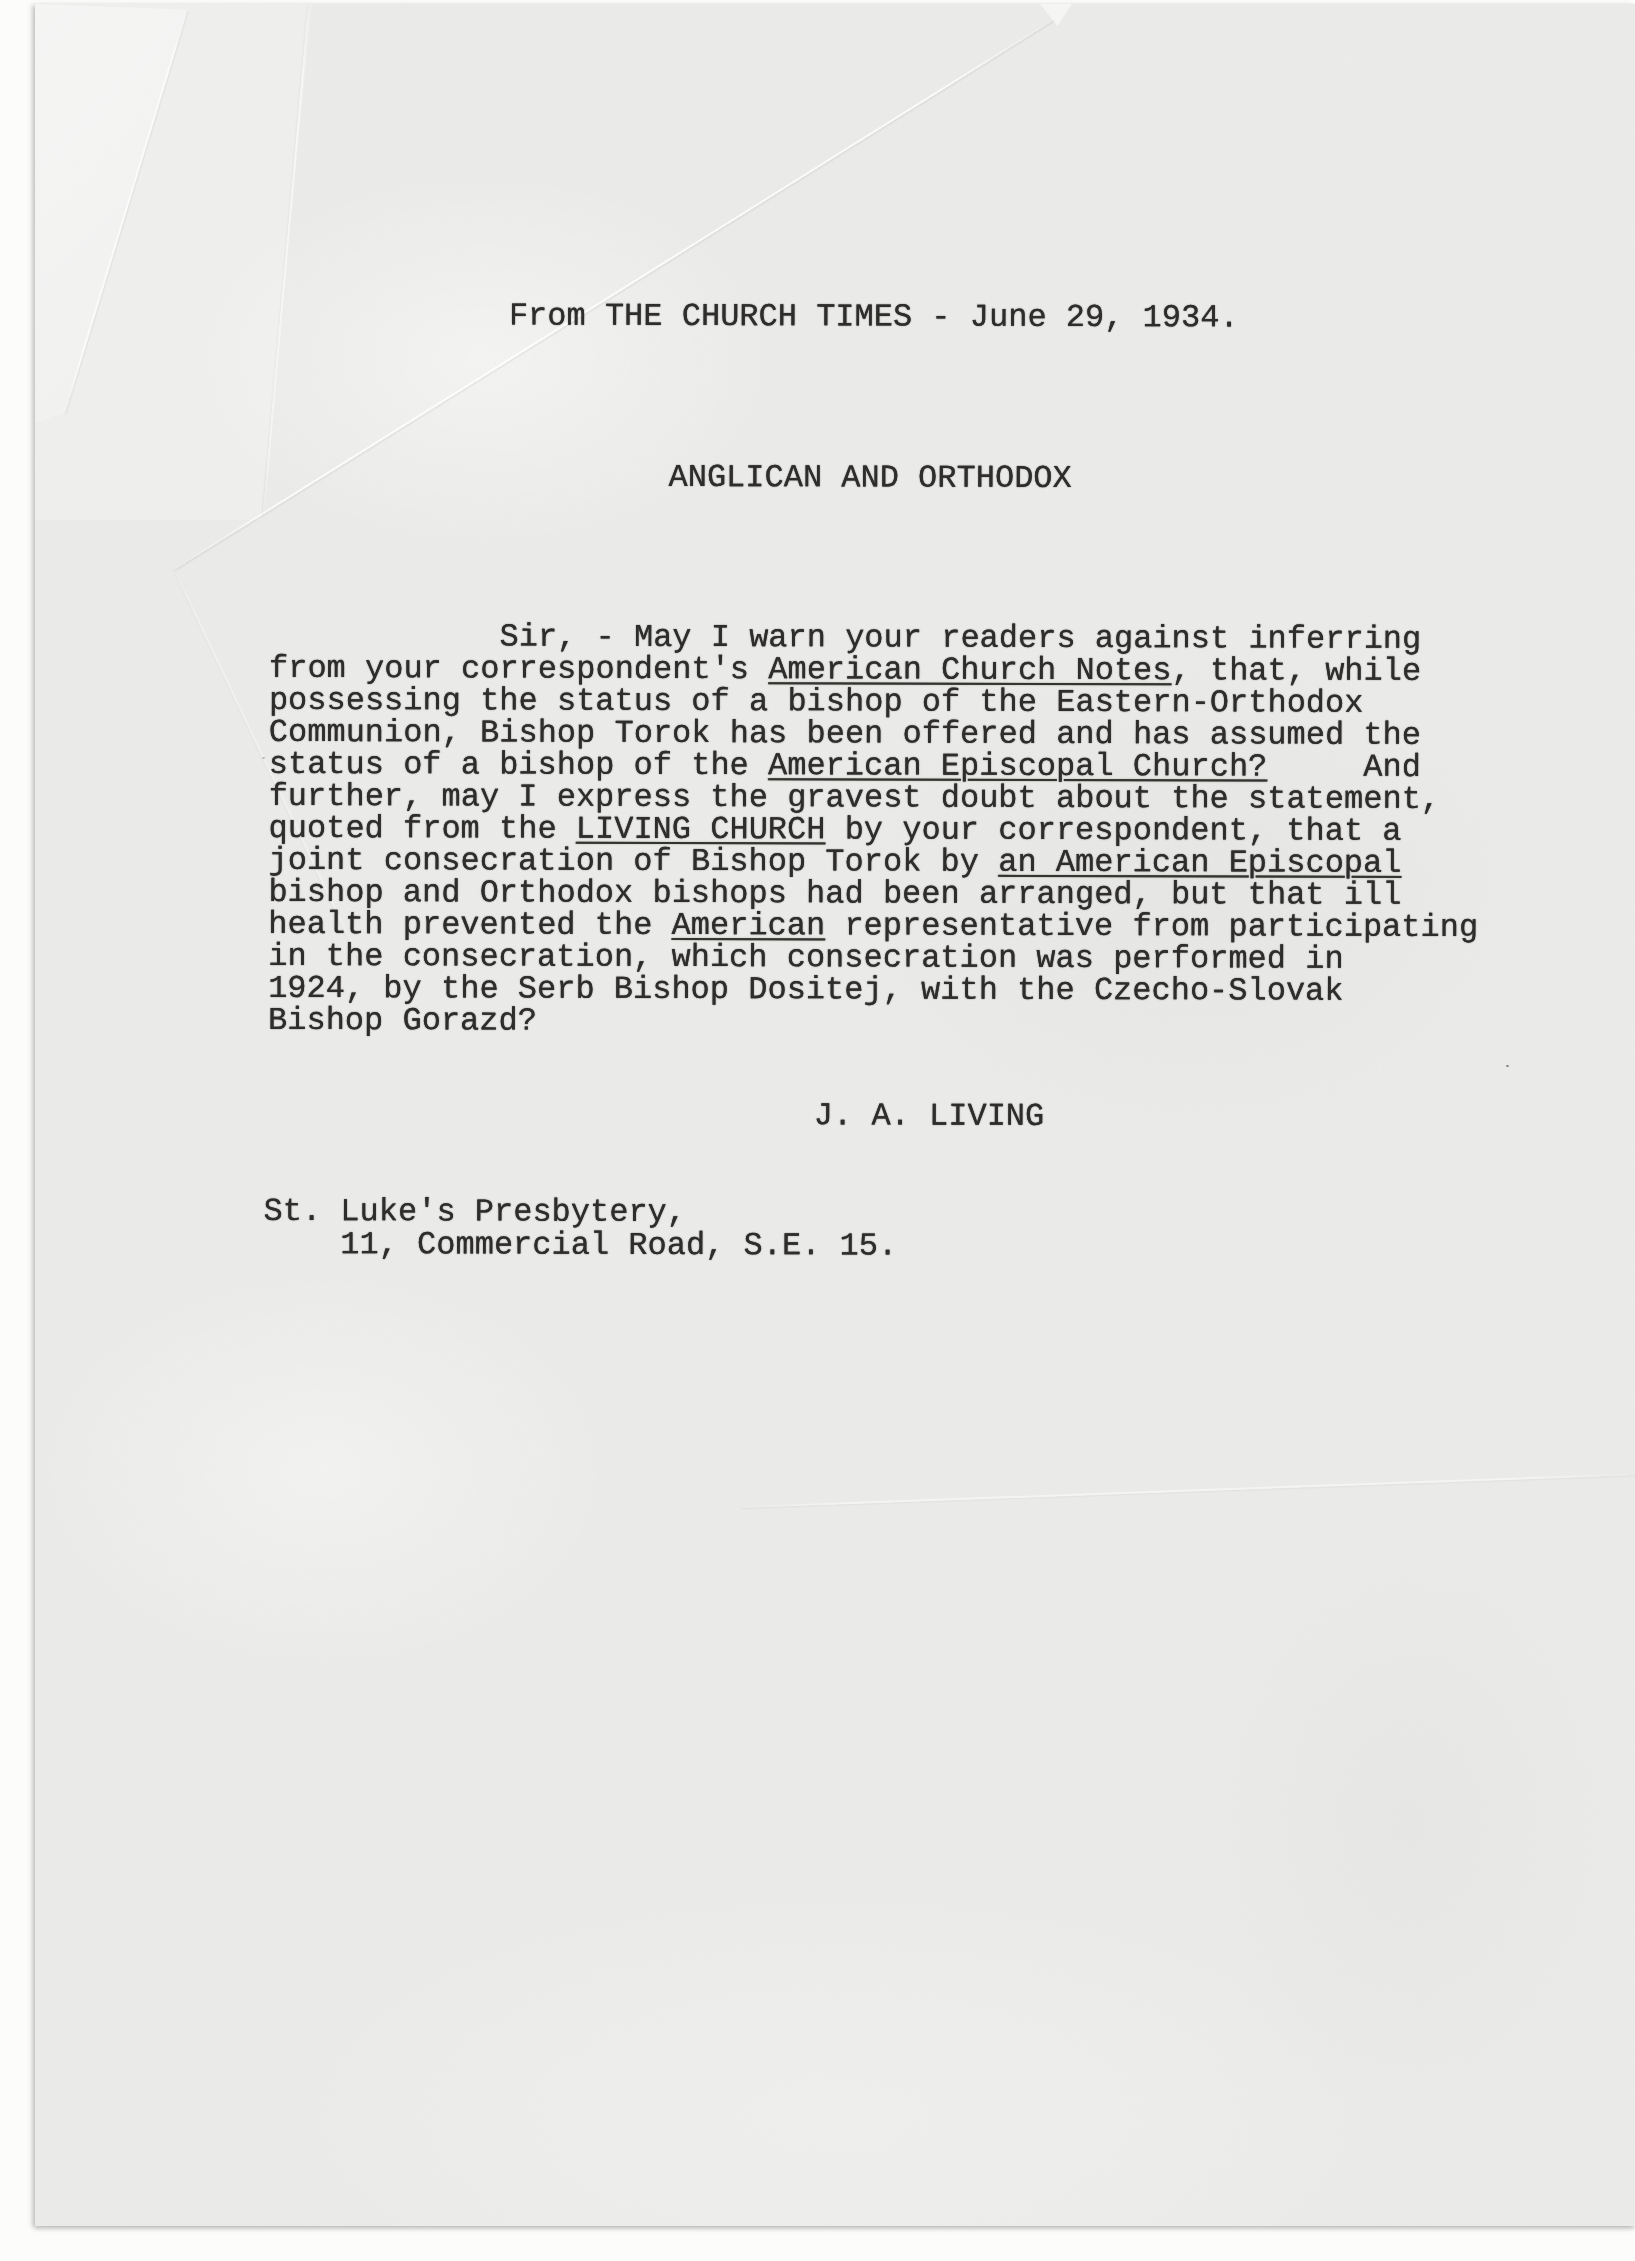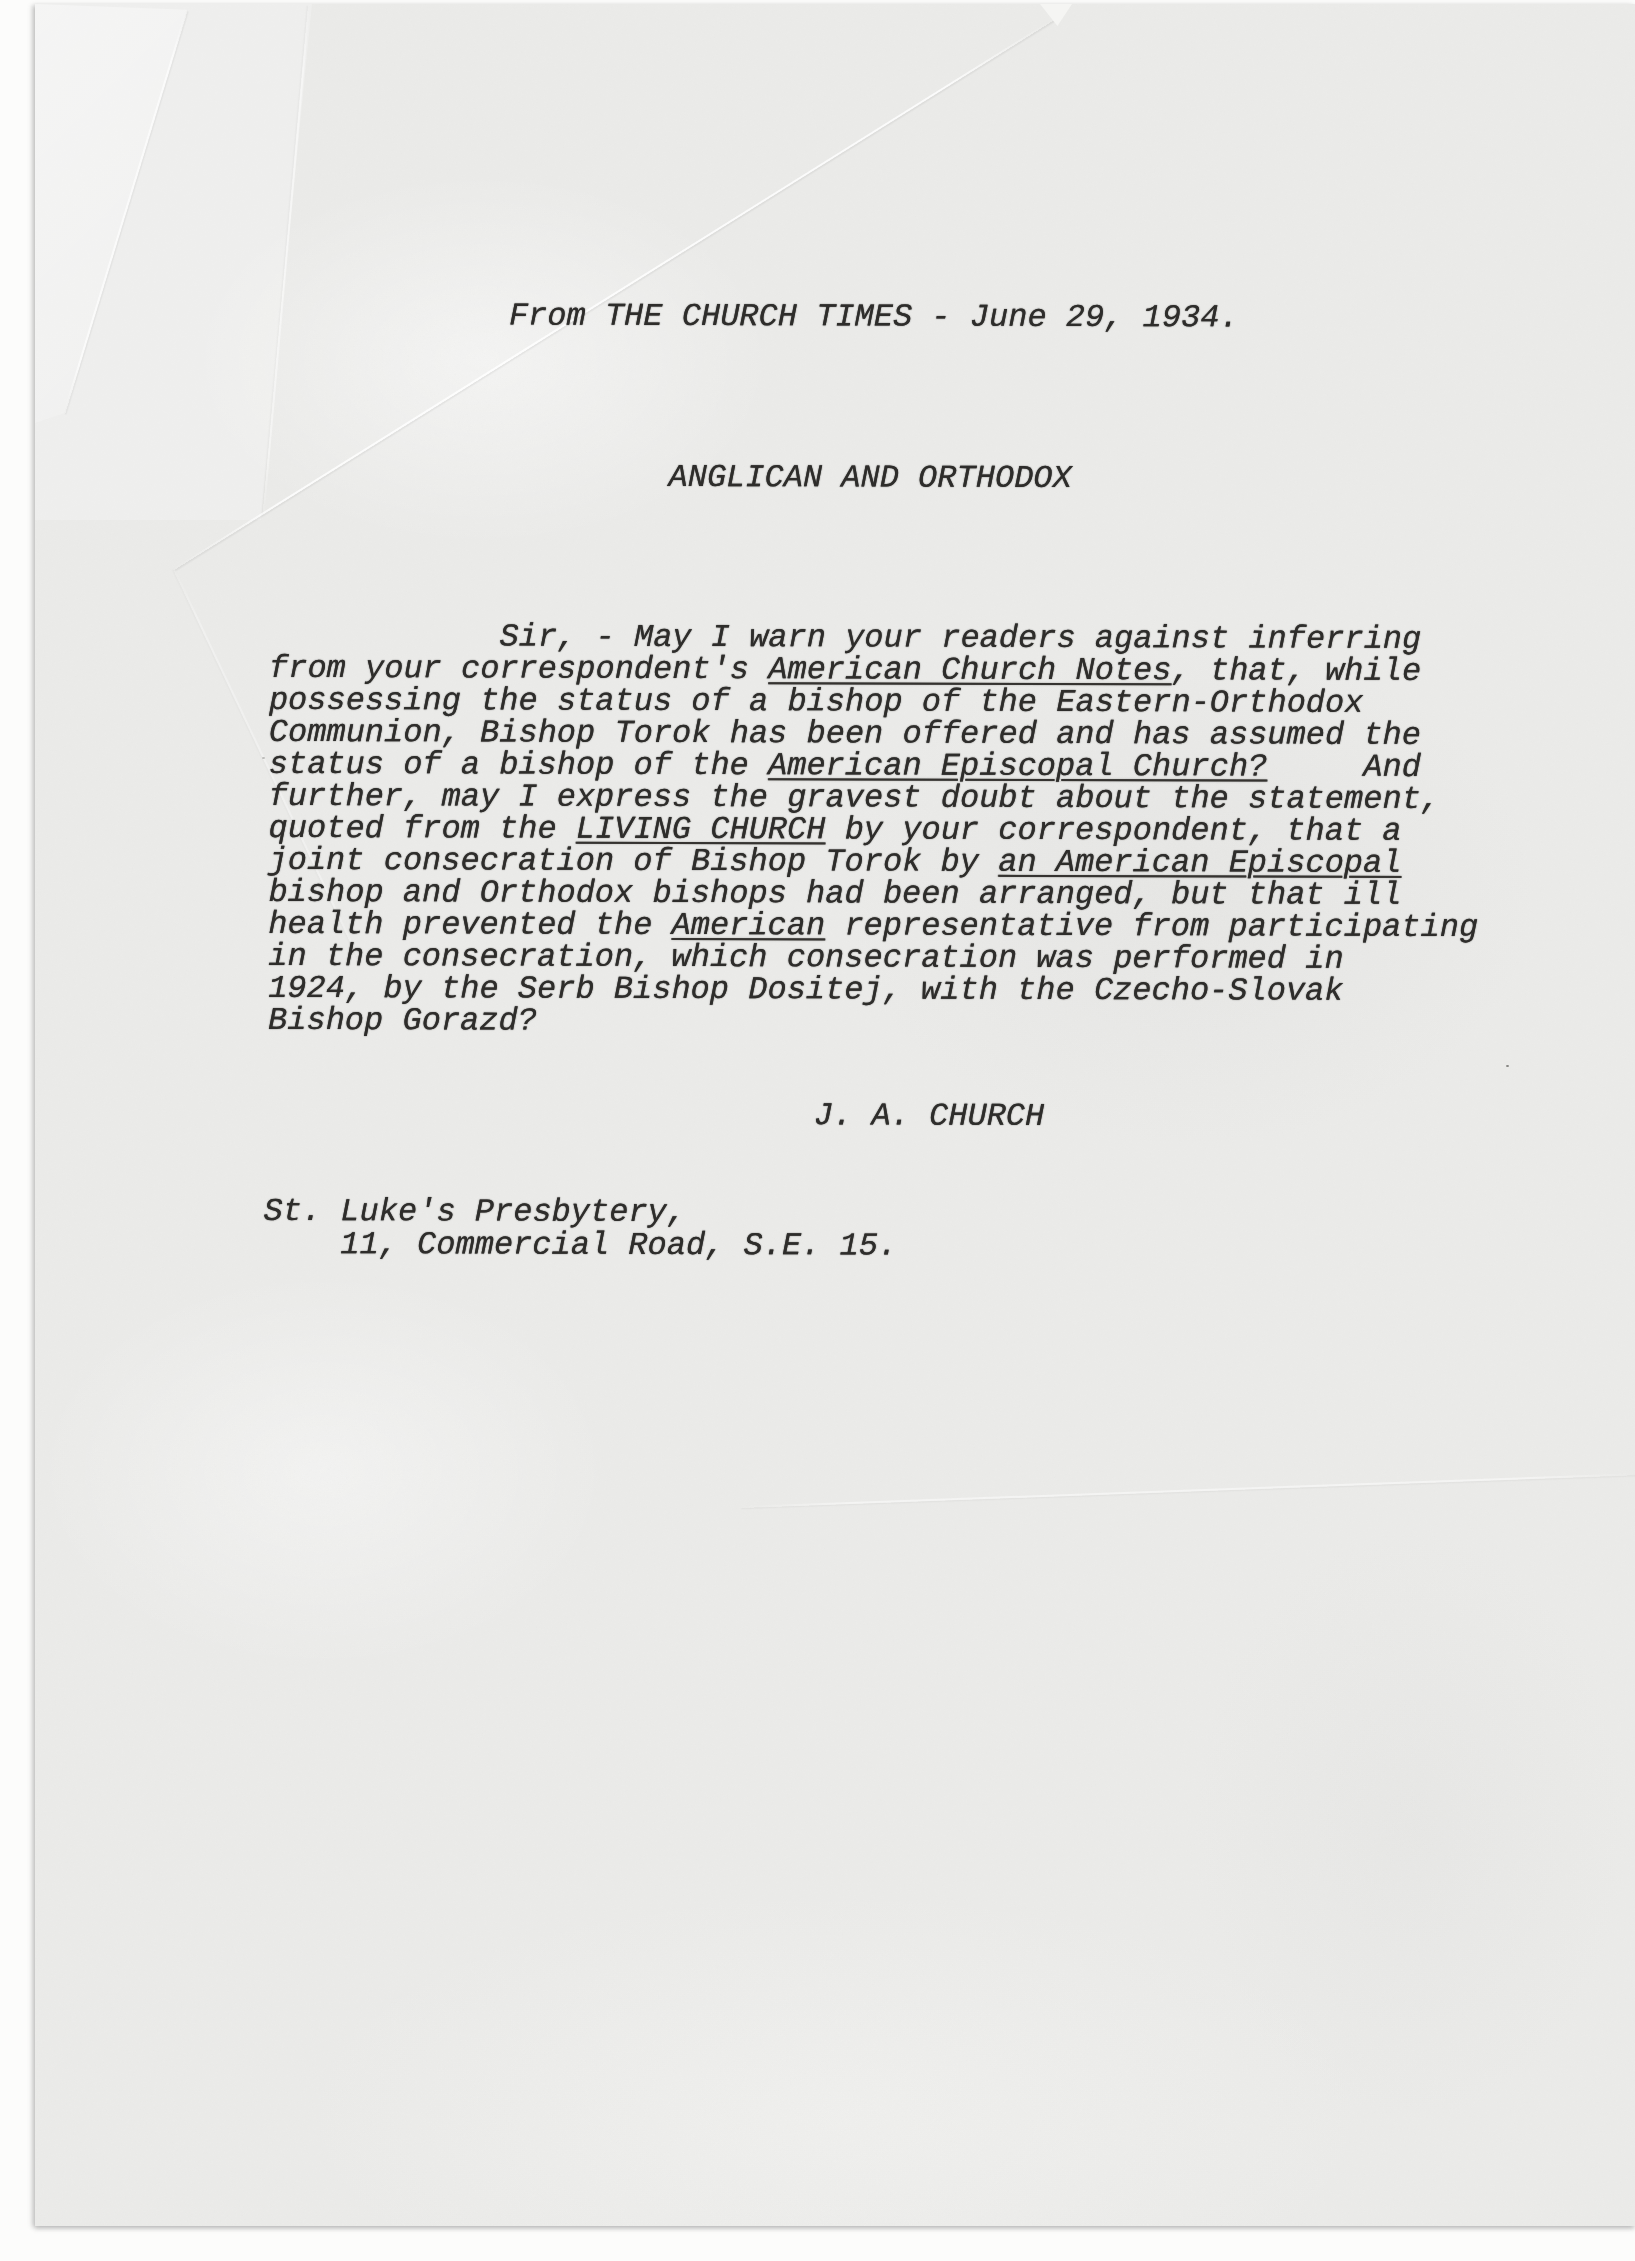--- a/index.html
+++ b/index.html
@@ -1,16 +1,16 @@
 <!DOCTYPE html>
 <html style="font-size:10.3px"><head>
 <meta charset="utf-8">
 <style>
   html,body{margin:0;padding:0;background:#fcfcfa;}
-  #stage{position:relative;width:1636px;height:2261px;overflow:hidden;background:#fcfcfb;font-style:italic;}
+  #stage{position:relative;width:1636px;height:2261px;overflow:hidden;background:#fcfcfb;}
 
   
   .paper{
     position:absolute;left:35px;top:3.9px;width:1600px;height:2222px;
     background-color:#ebebe9;
     background-image:
       radial-gradient(ellipse 451px 290px at 28% 16%, rgba(255,255,255,.45), transparent 65%),
       radial-gradient(ellipse 580px 419px at 72% 40%, rgba(219,219,217,.30), transparent 60%),
       radial-gradient(ellipse 484px 335px at 18% 66%, rgba(255,255,255,.38), transparent 60%),
       radial-gradient(ellipse 361px 490px at 86% 82%, rgba(222,222,220,.28), transparent 60%),
@@ -86,19 +86,19 @@
     <div class="speck s1"></div>
     <div class="speck s2"></div>
 
     <div class="text-layer">
       <div class="typed header-line">From THE CHURCH TIMES - June 29, 1934.</div>
 
       <div class="typed title-line">ANGLICAN AND ORTHODOX</div>
 
       <div class="typed body-block"><div class="tline"><span>            Sir, - May I warn your readers against inferring</span></div><div class="tline"><span>from your correspondent's </span><span class="u">American Church Notes</span><span>, that, while</span></div><div class="tline"><span>possessing the status of a bishop of the Eastern-Orthodox</span></div><div class="tline"><span>Communion, Bishop Torok has been offered and has assumed the</span></div><div class="tline"><span>status of a bishop of the </span><span class="u">American Episcopal Church?</span><span>     And</span></div><div class="tline"><span>further, may I express the gravest doubt about the statement,</span></div><div class="tline"><span>quoted from the </span><span class="u">LIVING CHURCH</span><span> by your correspondent, that a</span></div><div class="tline"><span>joint consecration of Bishop Torok by </span><span class="u">an American Episcopal</span></div><div class="tline"><span>bishop and Orthodox bishops had been arranged, but that ill</span></div><div class="tline"><span>health prevented the </span><span class="u">American</span><span> representative from participating</span></div><div class="tline"><span>in the consecration, which consecration was performed in</span></div><div class="tline"><span>1924, by the Serb Bishop Dositej, with the Czecho-Slovak</span></div><div class="tline"><span>Bishop Gorazd?</span></div></div>
 
-      <div class="typed sig-line">J. A. CHURCH</div>
+      <div class="typed sig-line">J. A. LIVING</div>
 
       <div class="typed addr-block"><div class="tline"><span>St. Luke's Presbytery,</span></div><div class="tline"><span>    11, Commercial Road, S.E. 15.</span></div></div>
     </div>
   </div>
 </div>
 
 
 </body></html>

